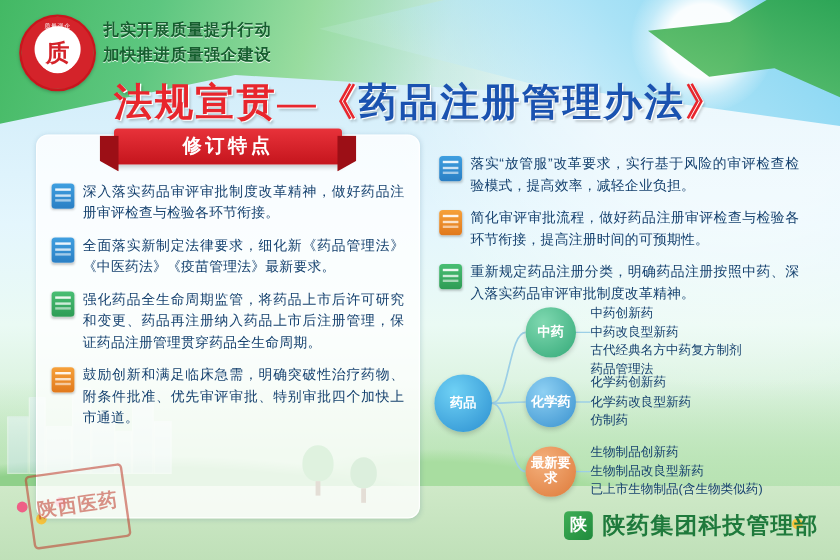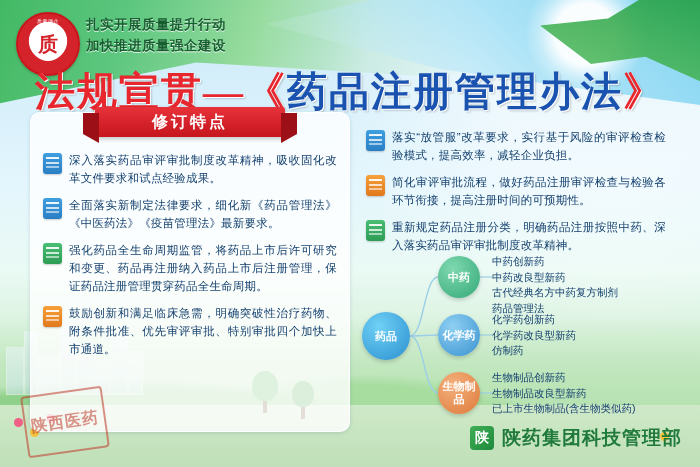--- a/index.html
+++ b/index.html
@@ -74,21 +74,21 @@
     font-size:5px;color:#fff;letter-spacing:.5px;
     display:flex;align-items:flex-start;justify-content:center;padding-top:2px;
   }
   .slogan{
     position:absolute;left:86px;top:14px;color:#155e2e;font-weight:bold;
     font-size:13.5px;line-height:21px;letter-spacing:.5px;
     text-shadow:0 1px 0 rgba(255,255,255,.8);
   }
   .main-title{
     position:absolute;left:0;right:0;top:64px;text-align:center;
-    font-size:40px;font-weight:bold;letter-spacing:2px;
+    font-size:32px;font-weight:bold;letter-spacing:2px;
     color:#e8262d;
     text-shadow:1px 1px 0 #fff,2px 2px 2px rgba(0,0,0,.18);
     font-family:"Liberation Serif","DejaVu Serif",serif;
   }
   .main-title .em{color:#1a52b0;}
 
   
   .panel{
     position:absolute;border-radius:10px;
     background:rgba(255,255,255,.80);
@@ -216,21 +216,21 @@
 
   <div class="main-title">
     <span>法规宣贯—《</span><span class="em">药品注册管理办法</span><span>》</span>
   </div>
 
   <div class="panel" id="left-panel">
     <div class="ribbon">修订特点</div>
     <div class="items">
       <div class="item">
         <span class="ico"></span>
-        <span class="txt">深入落实药品审评审批制度改革精神，吸收固化改革文件要求和试点经验成果。</span>
+        <span class="txt">深入落实药品审评审批制度改革精神，做好药品注册审评检查与检验各环节衔接。</span>
       </div>
       <div class="item">
         <span class="ico"></span>
         <span class="txt">全面落实新制定法律要求，细化新《药品管理法》《中医药法》《疫苗管理法》最新要求。</span>
       </div>
       <div class="item">
         <span class="ico green"></span>
         <span class="txt">强化药品全生命周期监管，将药品上市后许可研究和变更、药品再注册纳入药品上市后注册管理，保证药品注册管理贯穿药品全生命周期。</span>
       </div>
       <div class="item">
@@ -263,21 +263,21 @@
       <path d="M50 86 C64 86 64 85 78 85" stroke="#9ccfe6" stroke-width="1.4" fill="none"></path>
       <path d="M50 86 C64 86 64 143 78 143" stroke="#9ccfe6" stroke-width="1.4" fill="none"></path>
       <path d="M120 27 C127 27 127 27 132 27" stroke="#9ccfe6" stroke-width="1.2" fill="none"></path>
       <path d="M120 85 C127 85 127 85 132 85" stroke="#9ccfe6" stroke-width="1.2" fill="none"></path>
       <path d="M120 143 C127 143 127 143 132 143" stroke="#9ccfe6" stroke-width="1.2" fill="none"></path>
     </svg>
 
     <div class="node" id="node-root">药品</div>
     <div class="node" id="node-zy">中药</div>
     <div class="node" id="node-hx">化学药</div>
-    <div class="node" id="node-sw">生物制品</div>
+    <div class="node" id="node-sw">最新要求</div>
 
     <div class="mm-list" id="list-zy">
       <div>中药创新药</div>
       <div>中药改良型新药</div>
       <div>古代经典名方中药复方制剂</div>
       <div>药品管理法</div>
     </div>
     <div class="mm-list" id="list-hx">
       <div>化学药创新药</div>
       <div>化学药改良型新药</div>

